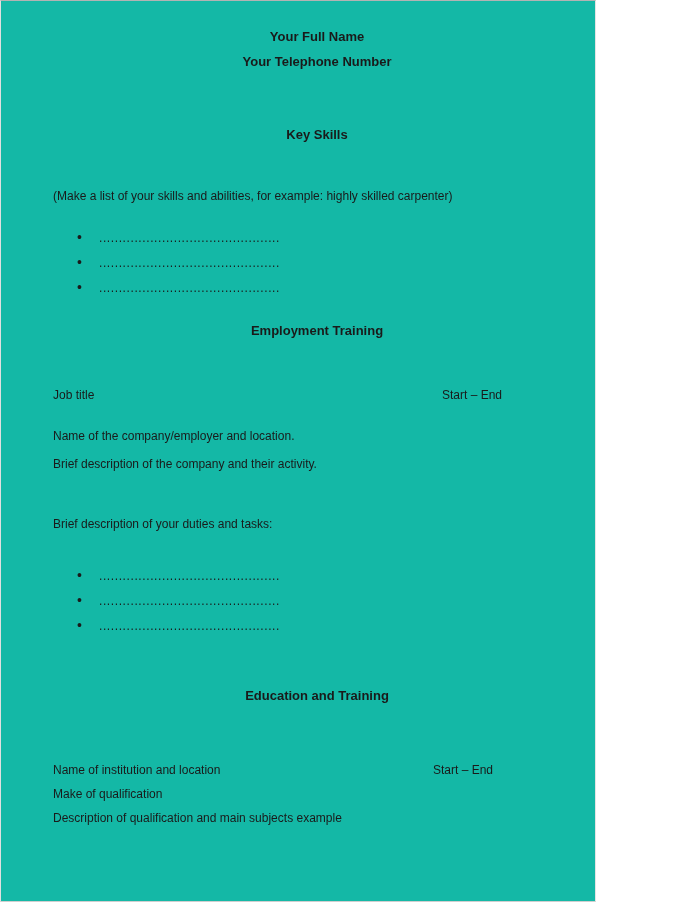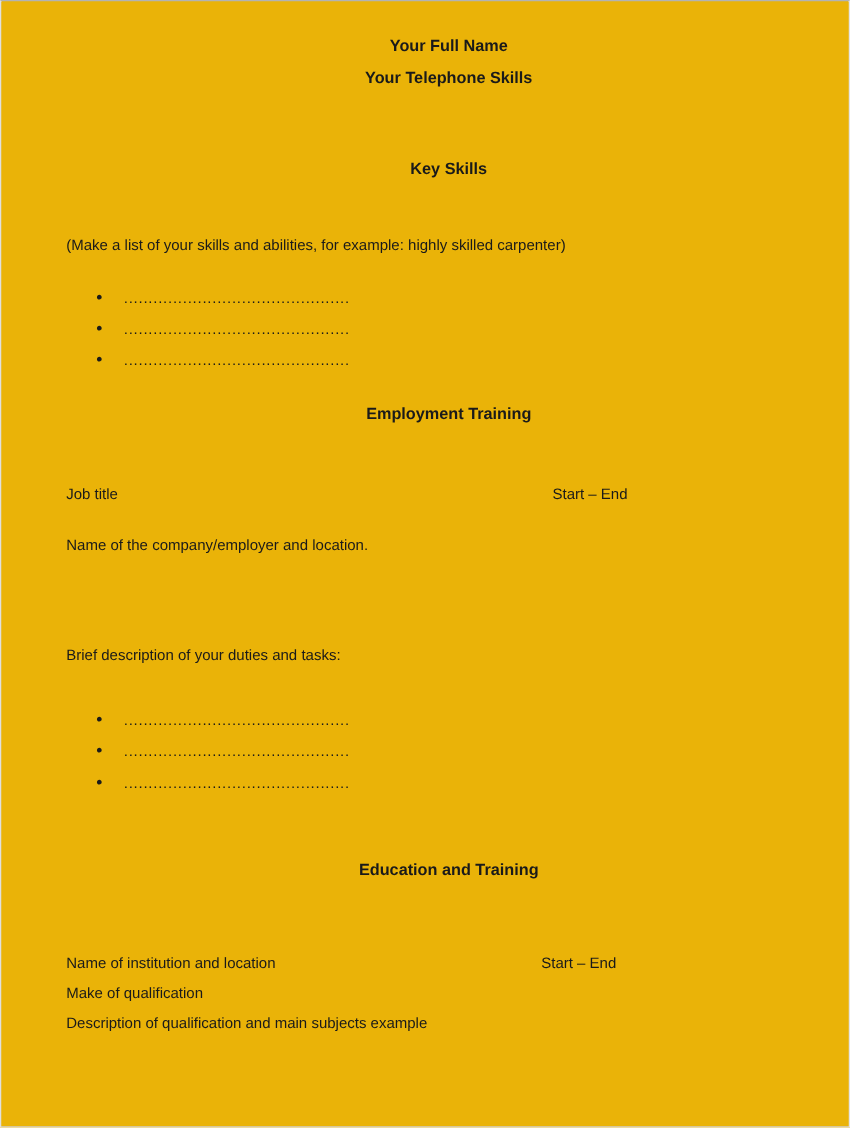--- a/index.html
+++ b/index.html
@@ -2,24 +2,24 @@
 <html><head>
 <meta charset="utf-8">
 <style>
   html, body {
     margin: 0;
     padding: 0;
     background: #ffffff;
   }
   .page {
     position: relative;
-    width: 680px;
+    width: 596px;
     height: 902px;
     box-sizing: border-box;
-    background: #eab308;
+    background: #14b8a6;
     font-family: "Liberation Sans", sans-serif;
     color: #1a1a1a;
     border-top: 1px solid #b3b3b3;
     border-left: 1px solid #e0e0e0;
     border-right: 1px solid #e4e4e4;
     border-bottom: 1px solid #cfcfcf;
     overflow: hidden;
     text-decoration: underline;
   }
   .abs { position: absolute; }
@@ -66,21 +66,21 @@
     margin-left: 12px;
     letter-spacing: 0.6px;
   }
 </style>
 </head>
 <body>
 
 <div class="page">
 
   <div class="abs heading" style="top:29px">Your Full Name</div>
-  <div class="abs heading" style="top:54px">Your Telephone Skills</div>
+  <div class="abs heading" style="top:54px">Your Telephone Number</div>
 
   <div class="abs heading" style="top:127px">Key Skills</div>
   <div class="abs body-line" style="top:188px">(Make a list of your skills and abilities, for example: highly skilled carpenter)</div>
 
   <ul class="abs bullets" style="top:224px">
     <li>
       <span class="bullet-glyph">•</span>
       <span class="dotline">..............................................</span>
     </li>
     <li>
@@ -92,20 +92,21 @@
       <span class="dotline">..............................................</span>
     </li>
   </ul>
 
   <div class="abs heading" style="top:323px">Employment Training</div>
 
   <div class="abs body-line" style="top:387px">Job title</div>
   <div class="abs right-col" style="top:387px; left:441px">Start – End</div>
 
   <div class="abs body-line" style="top:428px">Name of the company/employer and location.</div>
+  <div class="abs body-line" style="top:456px">Brief description of the company and their activity.</div>
 
   <div class="abs body-line" style="top:516px">Brief description of your duties and tasks:</div>
 
   <ul class="abs bullets" style="top:562px">
     <li>
       <span class="bullet-glyph">•</span>
       <span class="dotline">..............................................</span>
     </li>
     <li>
       <span class="bullet-glyph">•</span>

